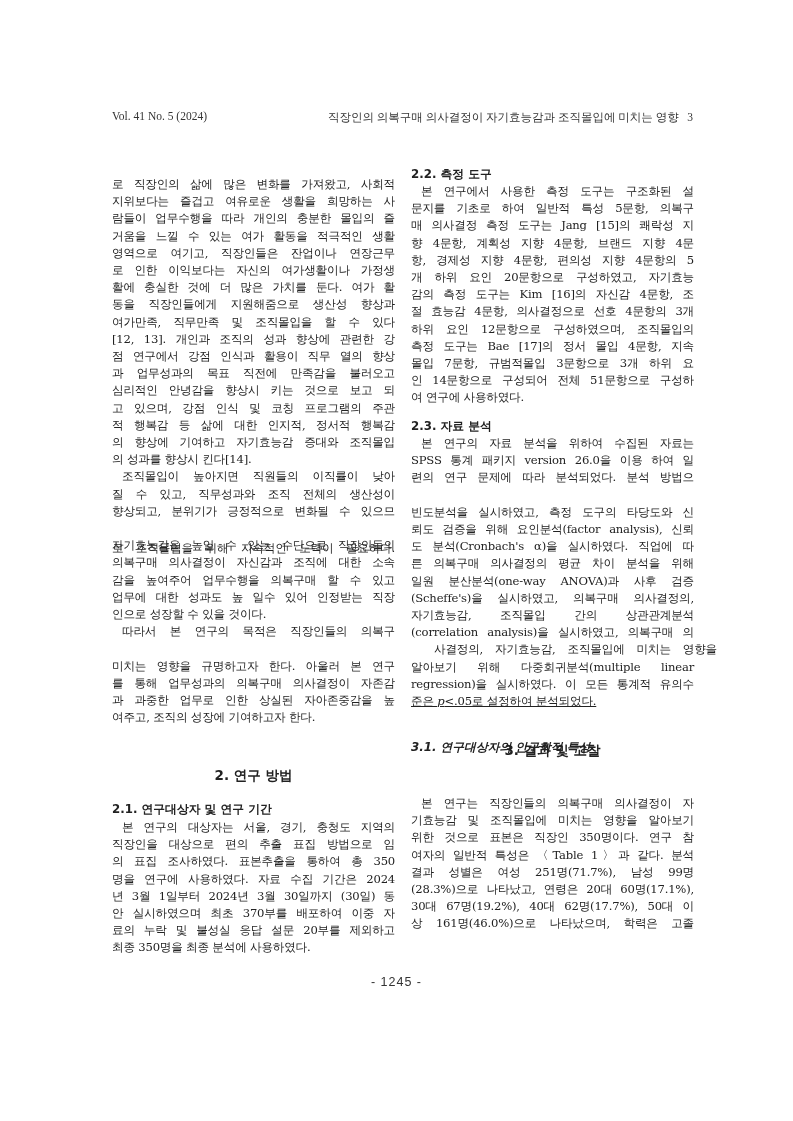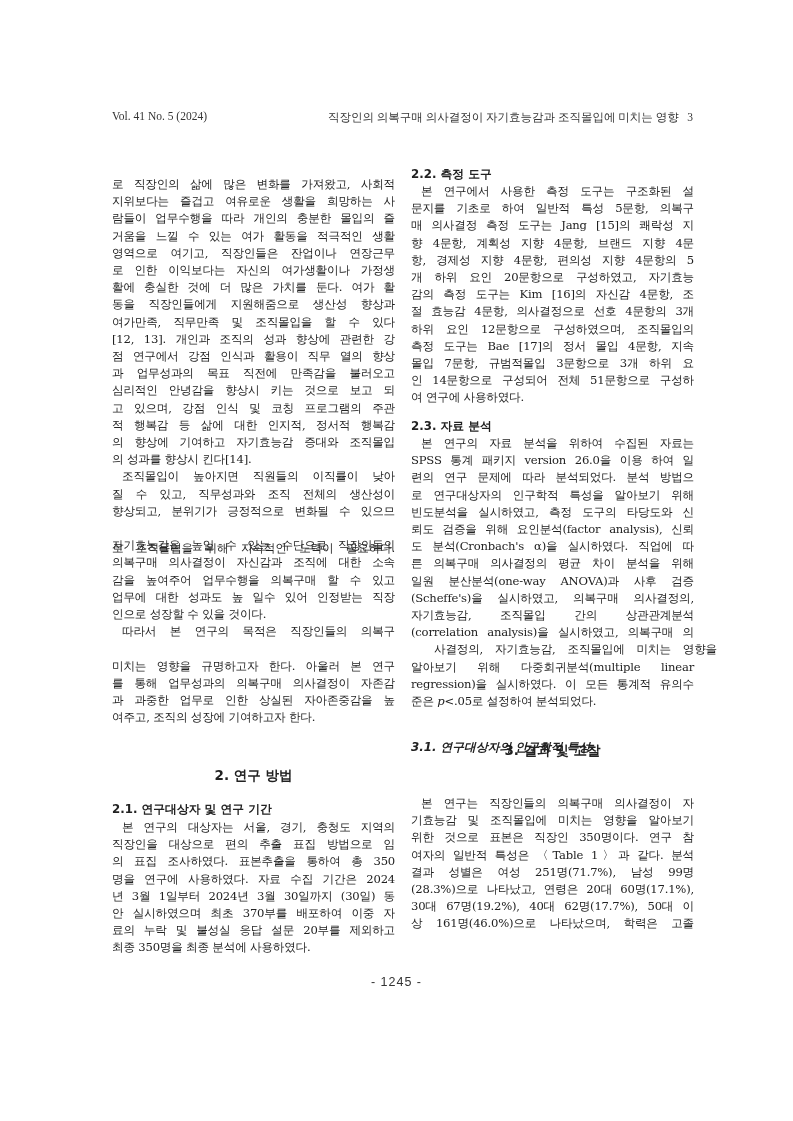--- a/index.html
+++ b/index.html
@@ -89,33 +89,32 @@
     <div class="ln" style="top: 303.4px;">절 효능감 4문항, 의사결정으로 선호 4문항의 3개</div>
     <div class="ln" style="top: 320.6px;">하위 요인 12문항으로 구성하였으며, 조직몰입의</div>
     <div class="ln" style="top: 337.8px;">측정 도구는 Bae [17]의 정서 몰입 4문항, 지속</div>
     <div class="ln" style="top: 355px;">몰입 7문항, 규범적몰입 3문항으로 3개 하위 요</div>
     <div class="ln" style="top: 372.2px;">인 14문항으로 구성되어 전체 51문항으로 구성하</div>
     <div class="ln last" style="top: 389.4px;">여 연구에 사용하였다.</div>
     <div class="sub-title" style="top: 418px;">2.3. 자료 분석</div>
     <div class="ln indent" style="top: 435px;">본 연구의 자료 분석을 위하여 수집된 자료는</div>
     <div class="ln" style="top: 452.2px;">SPSS 통계 패키지 version 26.0을 이용 하여 일</div>
     <div class="ln" style="top: 469.4px;">련의 연구 문제에 따라 분석되었다. 분석 방법으</div>
-    <div class="ln" style="top: 486.6px;">로 연구대상자의 인구학적 특성을 알아보기 위해</div>
     <div class="ln" style="top: 503.8px;">빈도분석을 실시하였고, 측정 도구의 타당도와 신</div>
     <div class="ln" style="top: 521px;">뢰도 검증을 위해 요인분석(factor analysis), 신뢰</div>
     <div class="ln" style="top: 538.2px;">도 분석(Cronbach's α)을 실시하였다. 직업에 따</div>
     <div class="ln" style="top: 555.4px;">른 의복구매 의사결정의 평균 차이 분석을 위해</div>
     <div class="ln" style="top: 572.6px;">일원 분산분석(one-way ANOVA)과 사후 검증</div>
     <div class="ln" style="top: 589.8px;">(Scheffe's)을 실시하였고, 의복구매 의사결정의,</div>
     <div class="ln" style="top: 607px;">자기효능감, 조직몰입 간의 상관관계분석</div>
     <div class="ln" style="top: 624.2px;">(correlation analysis)을 실시하였고, 의복구매 의</div>
     <div class="ln" style="top: 641.4px; margin-left: 23px;">사결정의, 자기효능감, 조직몰입에 미치는 영향을</div>
     <div class="ln" style="top: 658.6px;">알아보기 위해 다중회귀분석(multiple linear</div>
     <div class="ln" style="top: 675.8px;">regression)을 실시하였다. 이 모든 통계적 유의수</div>
-    <div class="ln last" style="top: 693px;"><span>준은 </span><i class="pv">p</i><span>&lt;.05로 설정하여 분석되었다.</span></div>
+    <div class="ln last" style="top: 693px; text-decoration: underline;"><span>준은 </span><i class="pv">p</i><span>&lt;.05로 설정하여 분석되었다.</span></div>
     <div class="sec-title" style="top: 741px;">3. 결과 및 고찰</div>
     <div class="sub-title" style="top: 739px; font-style: italic;">3.1. 연구대상자의 인구학적 특성</div>
     <div class="ln indent" style="top: 795px;">본 연구는 직장인들의 의복구매 의사결정이 자</div>
     <div class="ln" style="top: 812.2px;">기효능감 및 조직몰입에 미치는 영향을 알아보기</div>
     <div class="ln" style="top: 829.4px;">위한 것으로 표본은 직장인 350명이다. 연구 참</div>
     <div class="ln" style="top: 846.6px;">여자의 일반적 특성은 〈Table 1〉과 같다. 분석</div>
     <div class="ln" style="top: 863.8px;">결과 성별은 여성 251명(71.7%), 남성 99명</div>
     <div class="ln" style="top: 881px;">(28.3%)으로 나타났고, 연령은 20대 60명(17.1%),</div>
     <div class="ln" style="top: 898.2px;">30대 67명(19.2%), 40대 62명(17.7%), 50대 이</div>
     <div class="ln" style="top: 915.4px;">상 161명(46.0%)으로 나타났으며, 학력은 고졸</div>

